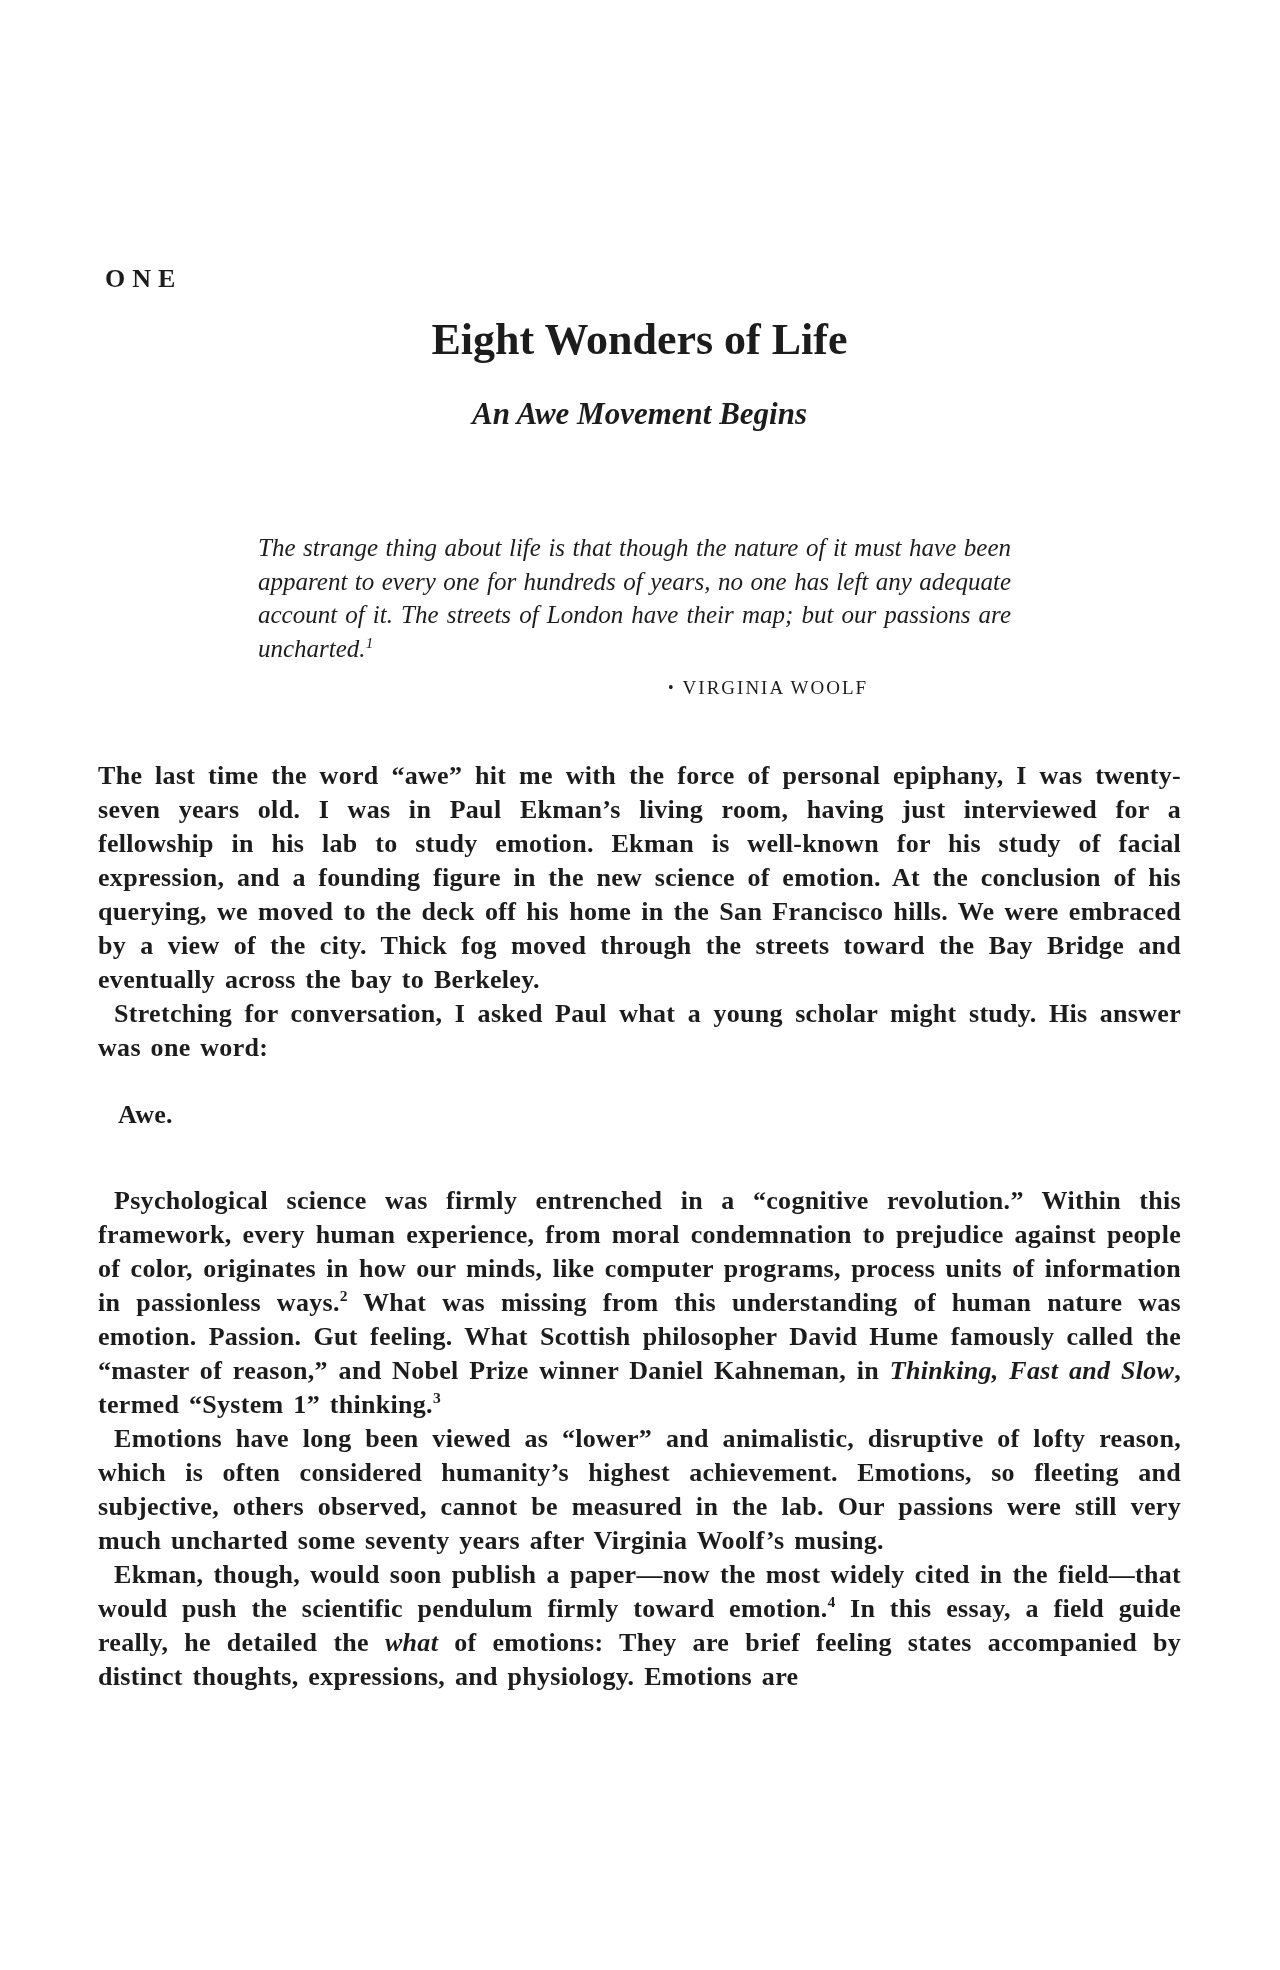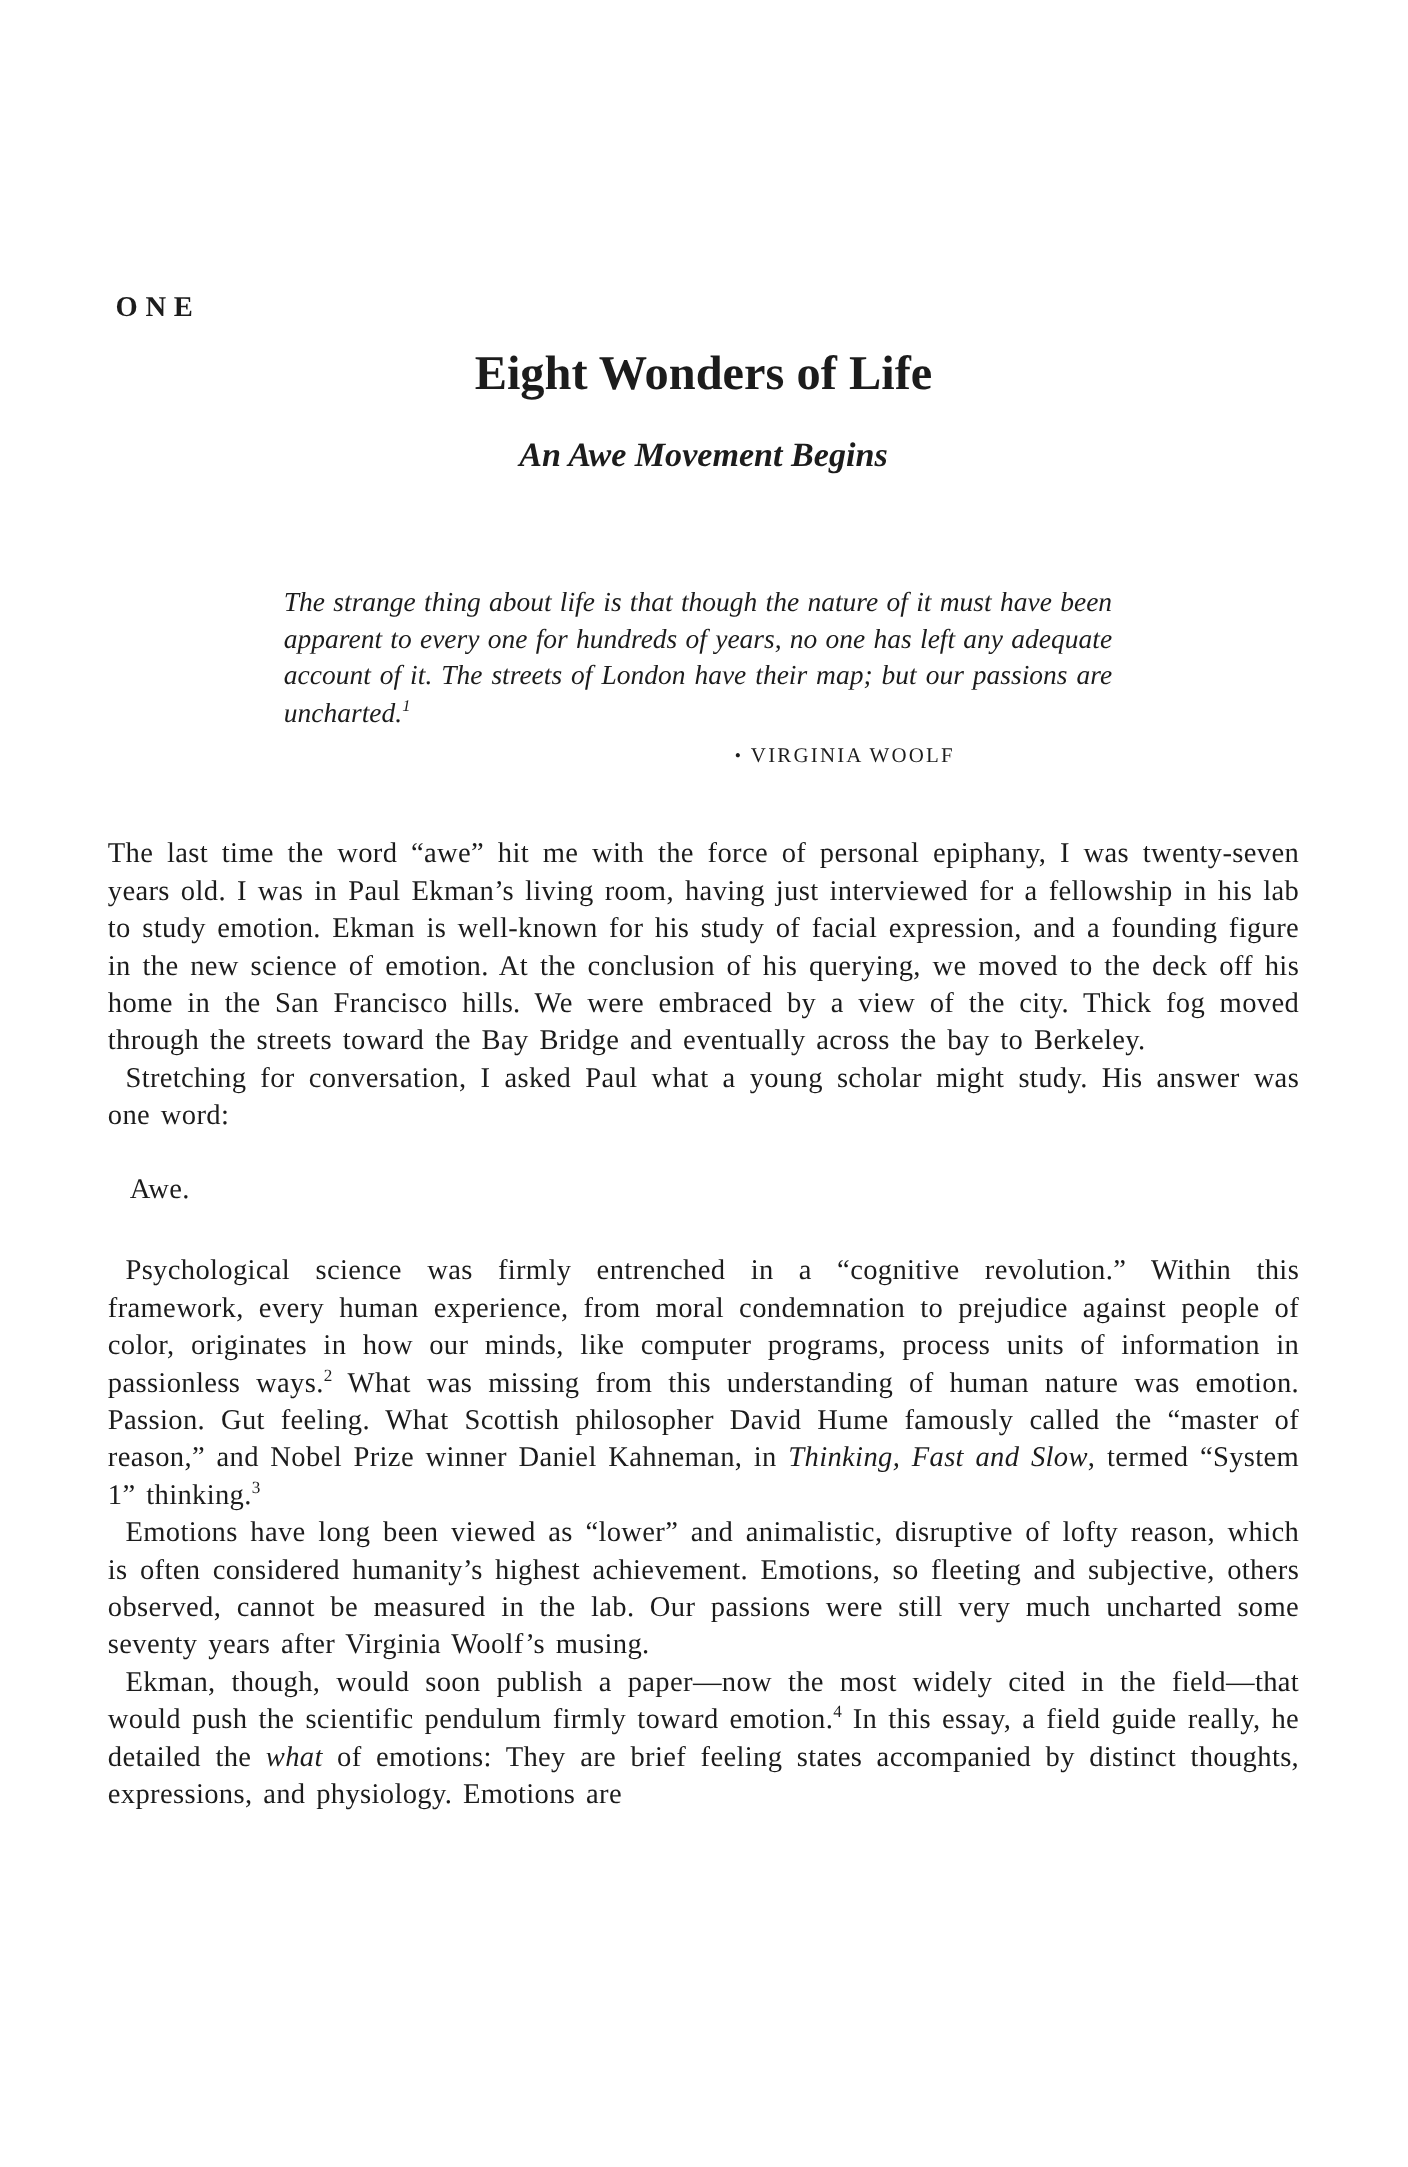--- a/index.html
+++ b/index.html
@@ -61,25 +61,25 @@
   }
 
   .body-text {
     margin-top: 62px;
     font-size: 26px;
     line-height: 34px;
     text-align: justify;
     word-spacing: 3px;
     letter-spacing: 0.3px;
   }
-  .body-text p { margin: 0; }
+  .body-text p { margin: 0; font-weight: bold; }
   .body-text p.flush { text-indent: 0; }
   .body-text p.indent { text-indent: 16px; }
   .body-text p.standalone {
-    margin: 33px 0 40px 20px;
+    margin: 33px 0 52px 20px;
     text-indent: 0;
     text-align: left;
   }
   .it { font-style: italic; }
   .sup {
     font-size: 0.6em;
     vertical-align: super;
     line-height: 0;
     letter-spacing: 0;
   }

